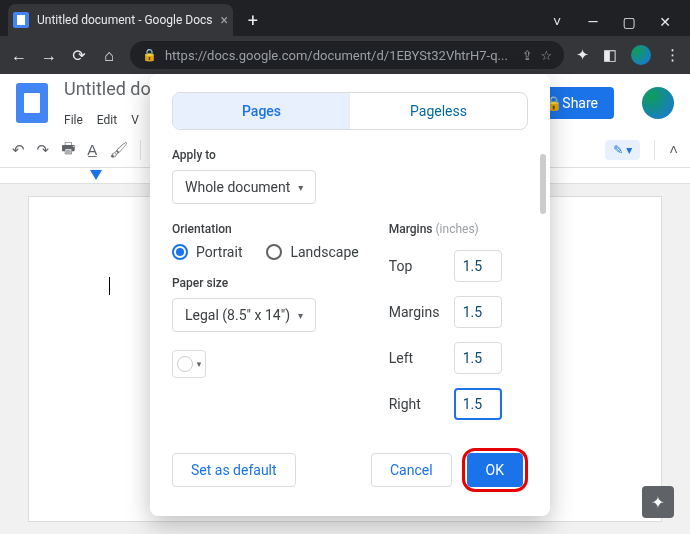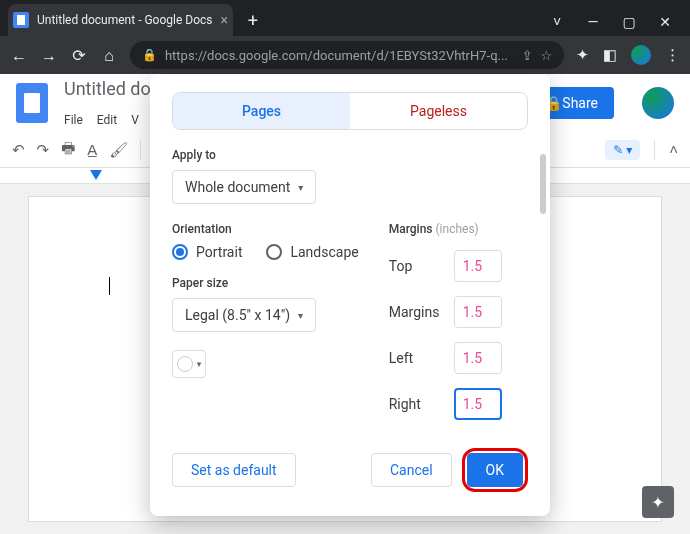--- a/index.html
+++ b/index.html
@@ -46,37 +46,37 @@
 
   .canvas { position: absolute; top: 110px; left: 0; right: 0; bottom: 0; background: #f1f1f1; padding: 12px 28px; }
   .page { background: #fff; height: 100%; border: 1px solid #dcdcdc; position:relative; }
   .cursor { position:absolute; left:80px; top:80px; width:1px; height:18px; background:#000; }
 
   .explore-btn { position:absolute; right:16px; bottom:16px; width:32px; height:32px; background:#5f6368; border-radius:4px; display:flex; align-items:center; justify-content:center; color:#fff; }
 
   
   .dialog { position: absolute; top: 0; left: 150px; width: 400px; background: #fff; box-shadow: 0 8px 24px rgba(0,0,0,0.25); border-radius: 8px; padding: 18px 22px 24px 22px; z-index: 50; }
   .seg-tabs { display: flex; border: 1px solid #dadce0; border-radius: 8px; overflow: hidden; margin-bottom: 18px; }
-  .seg-tab { flex: 1; text-align: center; padding: 10px 0; font-size: 14px; color: #b91c1c; }
+  .seg-tab { flex: 1; text-align: center; padding: 10px 0; font-size: 14px; color: #0369a1; }
   .seg-tab.active { background: #e8f0fe; color: #1a73e8; font-weight: 500; }
   .section-label { font-size: 12px; color: #3c4043; font-weight: 500; margin-bottom: 8px; }
   .dropdown { border: 1px solid #dadce0; border-radius: 4px; padding: 8px 12px; font-size: 14px; color: #3c4043; display: inline-flex; align-items: center; gap: 8px; }
   .dropdown::after { content: "▾"; font-size: 10px; color: #5f6368; }
   .two-col { display: flex; gap: 30px; }
   .col { flex: 1; }
   .radio-row { display: flex; gap: 24px; align-items: center; margin-bottom: 16px; }
   .radio { display: flex; align-items: center; gap: 8px; font-size: 14px; color: #3c4043; }
   .radio-dot { width: 16px; height: 16px; border: 2px solid #5f6368; border-radius: 50%; display:flex; align-items:center; justify-content:center; }
   .radio.checked .radio-dot { border-color: #1a73e8; }
   .radio.checked .radio-dot::after { content:""; width:8px; height:8px; background:#1a73e8; border-radius:50%; }
   .margins-title { font-size: 12px; color: #3c4043; font-weight: 500; }
   .margins-title .hint { color: #9aa0a6; font-weight: 400; }
   .margin-row { display: flex; align-items: center; margin-top: 14px; gap: 10px; }
   .margin-label { font-size: 14px; color: #3c4043; width: 55px; }
-  .margin-input { width: 48px; border: 1px solid #dadce0; border-radius: 4px; padding: 7px 8px; font-size: 14px; color: #ec4899; text-align: left; }
+  .margin-input { width: 48px; border: 1px solid #dadce0; border-radius: 4px; padding: 7px 8px; font-size: 14px; color: #0c4a6e; text-align: left; }
   .margin-input.focused { border: 2px solid #1a73e8; padding: 6px 7px; }
   .color-swatch { width: 34px; height: 28px; border: 1px solid #dadce0; border-radius: 4px; display:flex; align-items:center; justify-content:center; gap:4px; }
   .color-swatch .circle { width:16px; height:16px; border:1px solid #ccc; border-radius:50%; background:#fff; }
   .color-swatch::after { content:"▾"; font-size:9px; color:#5f6368; }
 
   .dialog-actions { display: flex; margin-top: 28px; gap: 10px; align-items:center;justify-content:space-between; }
   .btn { border: 1px solid #dadce0; border-radius: 4px; padding: 8px 18px; font-size: 14px; color: #1a73e8; background:#fff; }
   .btn.primary { background: #1a73e8; color: #fff; border-color: #1a73e8; }
   .ok-highlight { border: 3px solid #e70000; padding:2px; border-radius:13px; }
   .spacer { flex: 1; }

